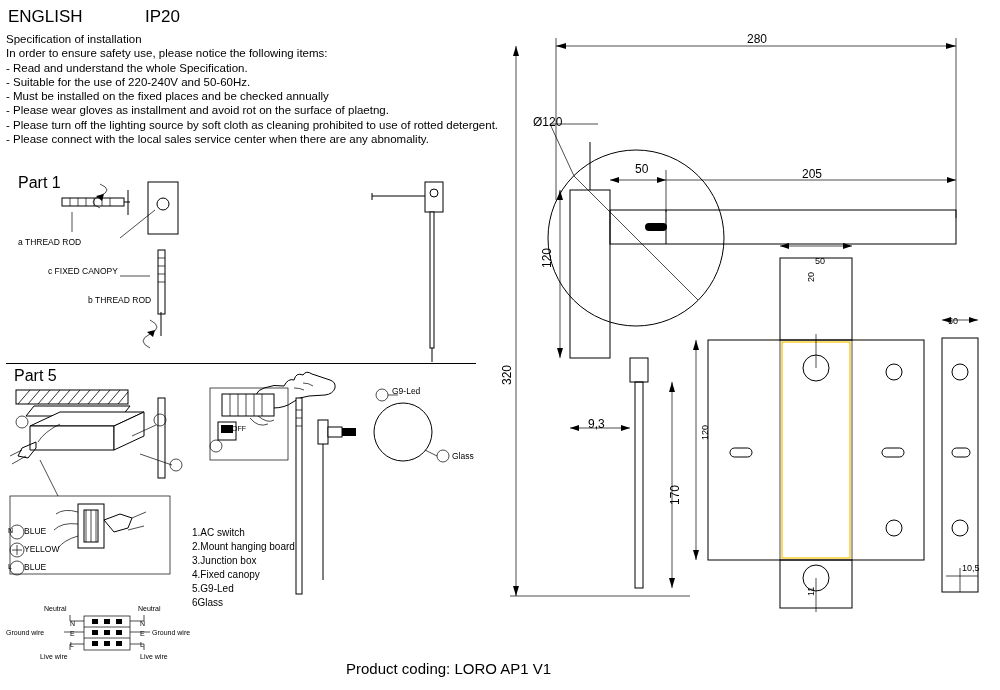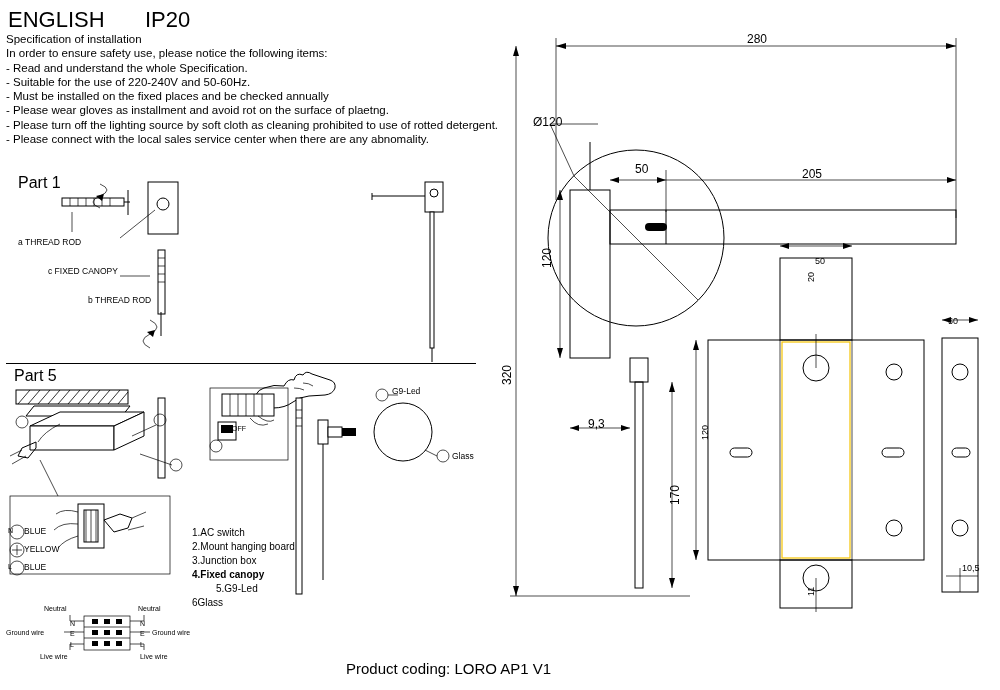--- a/index.html
+++ b/index.html
@@ -4,21 +4,21 @@
 <style>
   html,body{margin:0;padding:0;}
   body{
     width:1000px;height:690px;background:#ffffff;
     font-family:"Liberation Sans", sans-serif;
     color:#000;position:relative;overflow:hidden;
   }
   .t{position:absolute;white-space:pre;line-height:1.25;}
 
   
-  .f-title{font-size:22px;}
+  .f-title{font-size:17px;}
   .f-spec{font-size:11.5px;}
   .f-part{font-size:16px;}
   .f-small{font-size:8.5px;}
   .f-tiny{font-size:7px;}
   .f-dim{font-size:12px;}
   .f-dim-s{font-size:9px;}
   .f-list{font-size:10px;}
   .f-code{font-size:15px;}
 
   
@@ -196,22 +196,22 @@
 </svg>
 <div class="t f-tiny" style="left:8px;top:527px;">N</div>
 <div class="t f-tiny" style="left:8px;top:563px;">L</div>
 <div class="t f-small" style="left:24px;top:526px;">BLUE</div>
 <div class="t f-small" style="left:24px;top:544px;">YELLOW</div>
 <div class="t f-small" style="left:24px;top:562px;">BLUE</div>
 
 <div class="t f-list" style="left:192px;top:527px;">1.AC switch</div>
 <div class="t f-list" style="left:192px;top:541px;">2.Mount hanging board</div>
 <div class="t f-list" style="left:192px;top:555px;">3.Junction box</div>
-<div class="t f-list" style="left:192px;top:569px;font-weight:bold;">4.Fixed canopy</div>
-<div class="t f-list" style="left:192px;top:583px;margin-left:24px;">5.G9-Led</div>
+<div class="t f-list" style="left:192px;top:569px;">4.Fixed canopy</div>
+<div class="t f-list" style="left:192px;top:583px;">5.G9-Led</div>
 <div class="t f-list" style="left:192px;top:597px;">6Glass</div>
 
 <svg style="left:0;top:604px;width:220px;height:72sampled;height:72px;">
   <rect class="st-thin" x="84" y="12" width="46" height="34"></rect>
   <line class="st-thin" x1="84" y1="23" x2="130" y2="23"></line>
   <line class="st-thin" x1="84" y1="34" x2="130" y2="34"></line>
   <rect class="fillk" x="92" y="15" width="6" height="5"></rect>
   <rect class="fillk" x="104" y="15" width="6" height="5"></rect>
   <rect class="fillk" x="116" y="15" width="6" height="5"></rect>
   <rect class="fillk" x="92" y="26" width="6" height="5"></rect>

